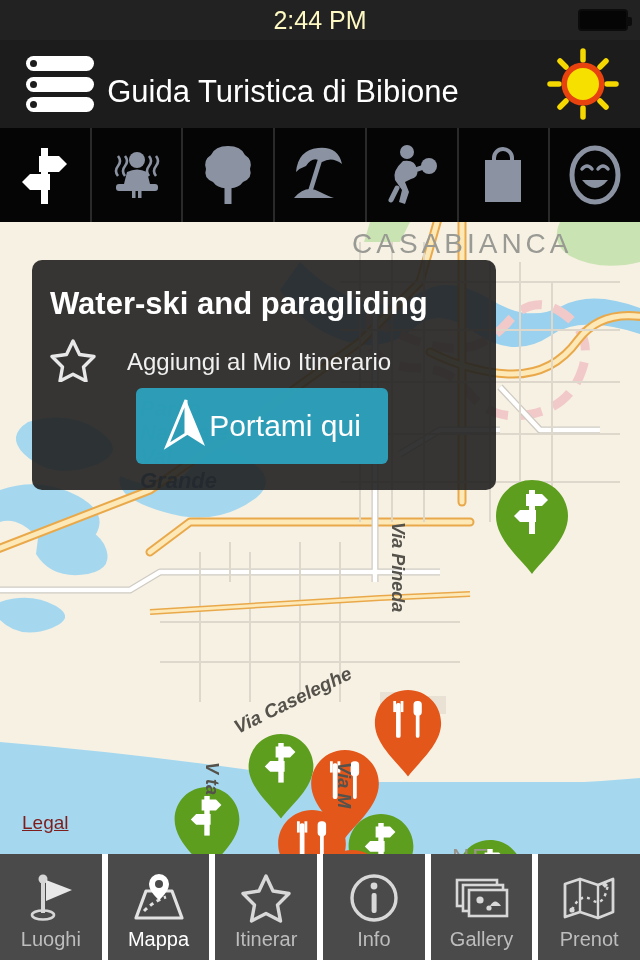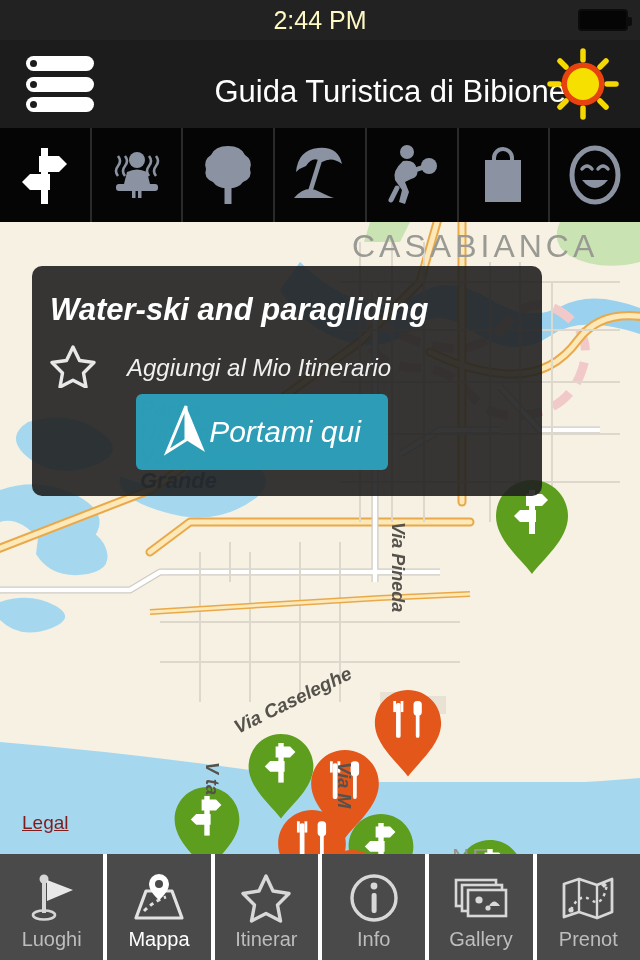--- a/index.html
+++ b/index.html
@@ -43,21 +43,21 @@
   }
   .hbar {
     width: 68px; height: 15px; background: #ffffff; border-radius: 8px;
     position: relative;
   }
   .hbar:before {
     content:""; position: absolute; left: 4px; top: 4px;
     width: 7px; height: 7px; border-radius: 50%; background: #1c1c1c;
   }
   .nav-title {
-    position: absolute; left: 0; width: 566px; text-align: right;
+    position: absolute; left: 0; width: 566px; text-align: center;
     color: #ffffff; font-size: 31px; font-weight: 400; margin-top: 16px;
   }
   .sun-wrap { position: absolute; right: 18px; width: 78px; height: 78px; }
 
   
   .cattoolbar {
     position: absolute; top: 128px; left: 0; width: 640px; height: 94px;
     background: #000000; display: flex;
   }
   .catbtn {
@@ -75,31 +75,31 @@
   }
   .map-svg { position: absolute; top:0; left:0; }
   .legal {
     position: absolute; left: 22px; bottom: 20px;
     color: #7f1d1d; font-size: 19px; text-decoration: underline;
   }
 
   
   .mlabel { position: absolute; font-family: "Liberation Sans", sans-serif; }
   .lbl-casabianca {
-    top: 6px; left: 352px; color: #9a9a94; font-size: 32px; letter-spacing: 4px;
+    top: 6px; left: 352px; color: #9a9a94; font-size: 28px; letter-spacing: 4px;
   }
   .lbl-parco {
     top: 175px; left: 140px; color: #2d6ba8; font-size: 22px;
     font-style: italic; font-weight: bold; line-height: 24px; opacity: .85;
   }
 
   
   .card {
-    position: absolute; top: 266px; left: 32px; width: 510px; height: 230px;
-    background: rgba(32,32,32,0.90); border-radius: 10px; z-index: 40; font-style: italic;
+    position: absolute; top: 260px; left: 32px; width: 464px; height: 230px;
+    background: rgba(32,32,32,0.90); border-radius: 10px; z-index: 40;
   }
   .card-title {
     position: absolute; top: 26px; left: 18px;
     color: #ffffff; font-size: 31px; font-weight: bold;
   }
   .card-fav {
     position: absolute; top: 78px; left: 18px;
     display: flex; align-items: center; gap: 31px;
   }
   .card-fav-label { color: #f0f0f0; font-size: 24px; }
@@ -111,21 +111,21 @@
   .card-btn-label { color: #ffffff; font-size: 30px; }
 
   
   .tabbar {
     position: absolute; bottom: 0; left: 0; width: 640px; height: 106px;
     background: #4a4a4a; display: flex; z-index: 50;
   }
   .tab {
     flex: 1; display: flex; flex-direction: column;
     align-items: center; justify-content: center; gap: 2px;
-    border-right: 4px solid #ffffff; padding-top: 6px;
+    border-right: 6px solid #ffffff; padding-top: 6px;
   }
   .tab:last-child { border-right: none; }
   .tab-label { font-size: 20px; color: #bdbdbd; }
   .tab.active .tab-label { color: #ffffff; }
   .tab-icon { height: 56px; display:flex; align-items:center; justify-content:center; }
 </style>
 </head>
 <body>
 
 <div id="app">

